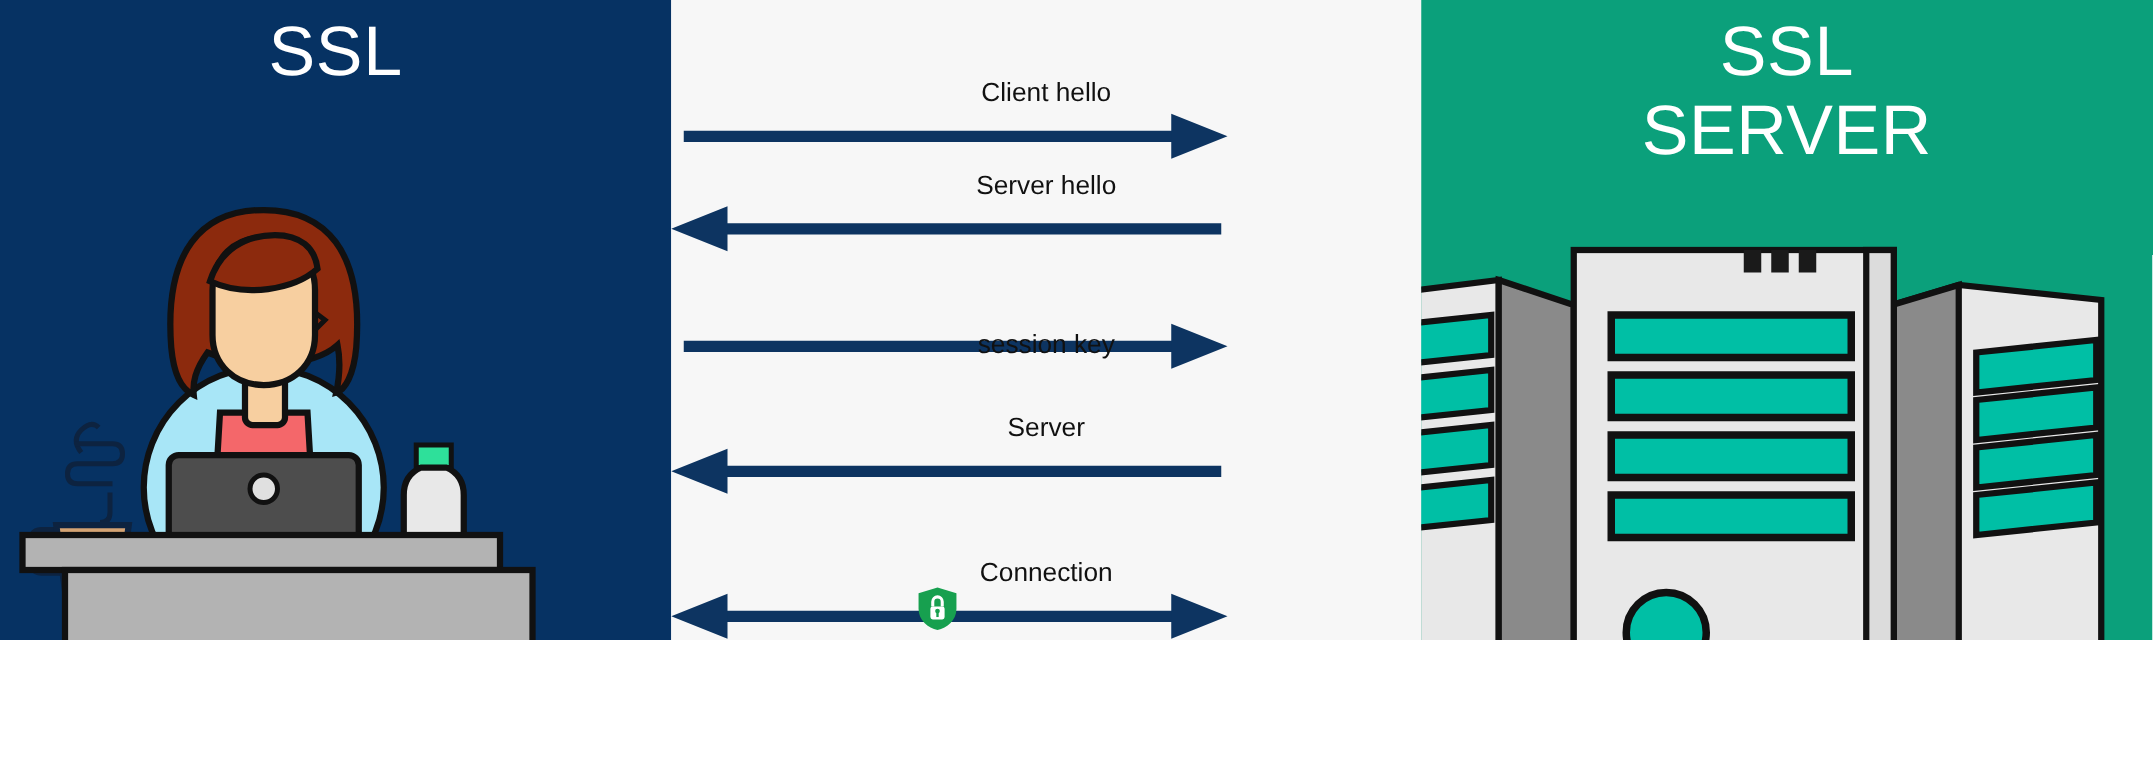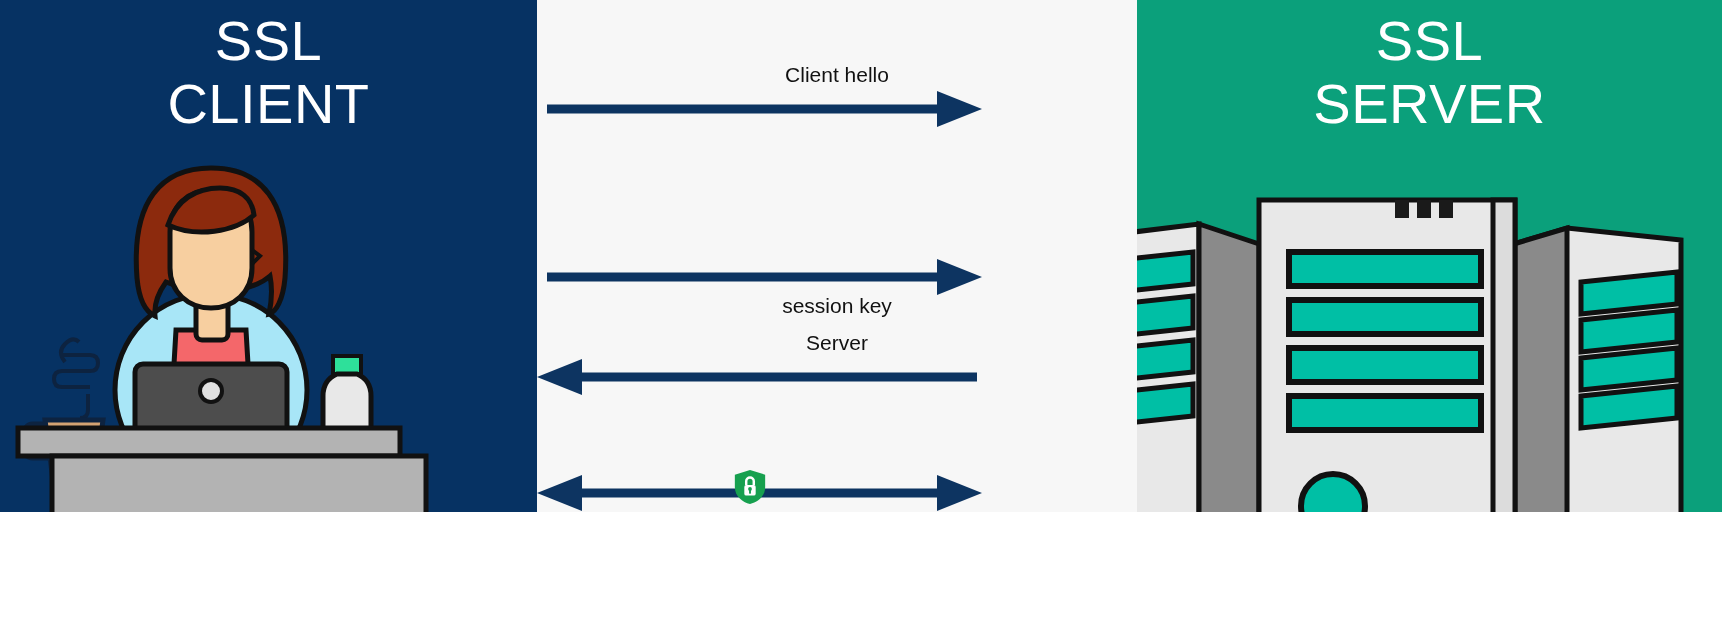--- a/index.html
+++ b/index.html
@@ -57,21 +57,21 @@
   .arrow-label {
     position: absolute;
     left: 0;
     width: 600px;
     text-align: center;
     color: #111111;
     font-size: 21px;
     white-space: nowrap;
   }
   .arrow-label.above { top: 0px; }
-  .arrow-label.below { top: 63px; }
+  .arrow-label.below { top: 33px; }
   .arrow-svg { position: absolute; left: 0; top: 24px; }
 
   .shield-icon {
     position: absolute;
     left: 196px;
     top: 22px;
     width: 34px;
     height: 36px;
   }
 
@@ -83,21 +83,20 @@
 </style>
 </head>
 <body>
 
 <div class="page">
 
   <div class="panel panel-client">
 
     <div class="panel-title">
       <div>SSL</div>
-      <div>CLIENT</div>
     </div>
 
     <svg class="client-art" viewBox="0 0 537 620">
 
       <g>
         <circle cx="211" cy="390" r="96" fill="#a8e6f7" stroke="#111111" stroke-width="5"></circle>
       </g>
 
       <g>
         <path d="M130,470 C130,410 160,372 211,372 C262,372 292,410 292,470 L292,480 L130,480 Z" fill="#f7cfa0" stroke="#111111" stroke-width="5"></path>
@@ -156,38 +155,46 @@
     <div class="flow">
 
       <div class="flow-row" style="top:48px">
         <div class="arrow-label above">Client hello</div>
         <svg class="arrow-svg" width="600" height="44" viewBox="0 0 600 44">
           <line x1="10" y1="22" x2="420" y2="22" stroke="#0d3461" stroke-width="9"></line>
           <polygon points="400,4 445,22 400,40" fill="#0d3461"></polygon>
         </svg>
       </div>
 
+      <div class="flow-row" style="top:122px">
+        <div class="arrow-label above">Server hello</div>
+        <svg class="arrow-svg" width="600" height="44" viewBox="0 0 600 44">
+          <line x1="25" y1="22" x2="440" y2="22" stroke="#0d3461" stroke-width="9"></line>
+          <polygon points="45,4 0,22 45,40" fill="#0d3461"></polygon>
+        </svg>
+      </div>
 
       <div class="flow-row" style="top:216px">
         <svg class="arrow-svg" width="600" height="44" viewBox="0 0 600 44">
           <line x1="10" y1="22" x2="420" y2="22" stroke="#0d3461" stroke-width="9"></line>
           <polygon points="400,4 445,22 400,40" fill="#0d3461"></polygon>
         </svg>
         <div class="arrow-label below">session key</div>
       </div>
 
       <div class="flow-row" style="top:316px">
         <div class="arrow-label above">Server</div>
         <svg class="arrow-svg" width="600" height="44" viewBox="0 0 600 44">
           <line x1="25" y1="22" x2="440" y2="22" stroke="#0d3461" stroke-width="9"></line>
           <polygon points="45,4 0,22 45,40" fill="#0d3461"></polygon>
         </svg>
       </div>
 
       <div class="flow-row" style="top:432px">
+        <div class="arrow-label above">Connection</div>
         <svg class="arrow-svg" width="600" height="44" viewBox="0 0 600 44">
           <line x1="25" y1="22" x2="420" y2="22" stroke="#0d3461" stroke-width="9"></line>
           <polygon points="45,4 0,22 45,40" fill="#0d3461"></polygon>
           <polygon points="400,4 445,22 400,40" fill="#0d3461"></polygon>
         </svg>
         <svg class="shield-icon" viewBox="0 0 34 38">
           <path d="M17,1 L33,6 L33,19 C33,29 25,35 17,37 C9,35 1,29 1,19 L1,6 Z" fill="#17a04f"></path>
           <rect x="11" y="17" width="12" height="11" rx="2" fill="#ffffff"></rect>
           <path d="M13,17 L13,13 a4,4 0 0 1 8,0 L21,17" fill="none" stroke="#ffffff" stroke-width="2.6"></path>
           <circle cx="17" cy="21" r="2" fill="#17a04f"></circle>

